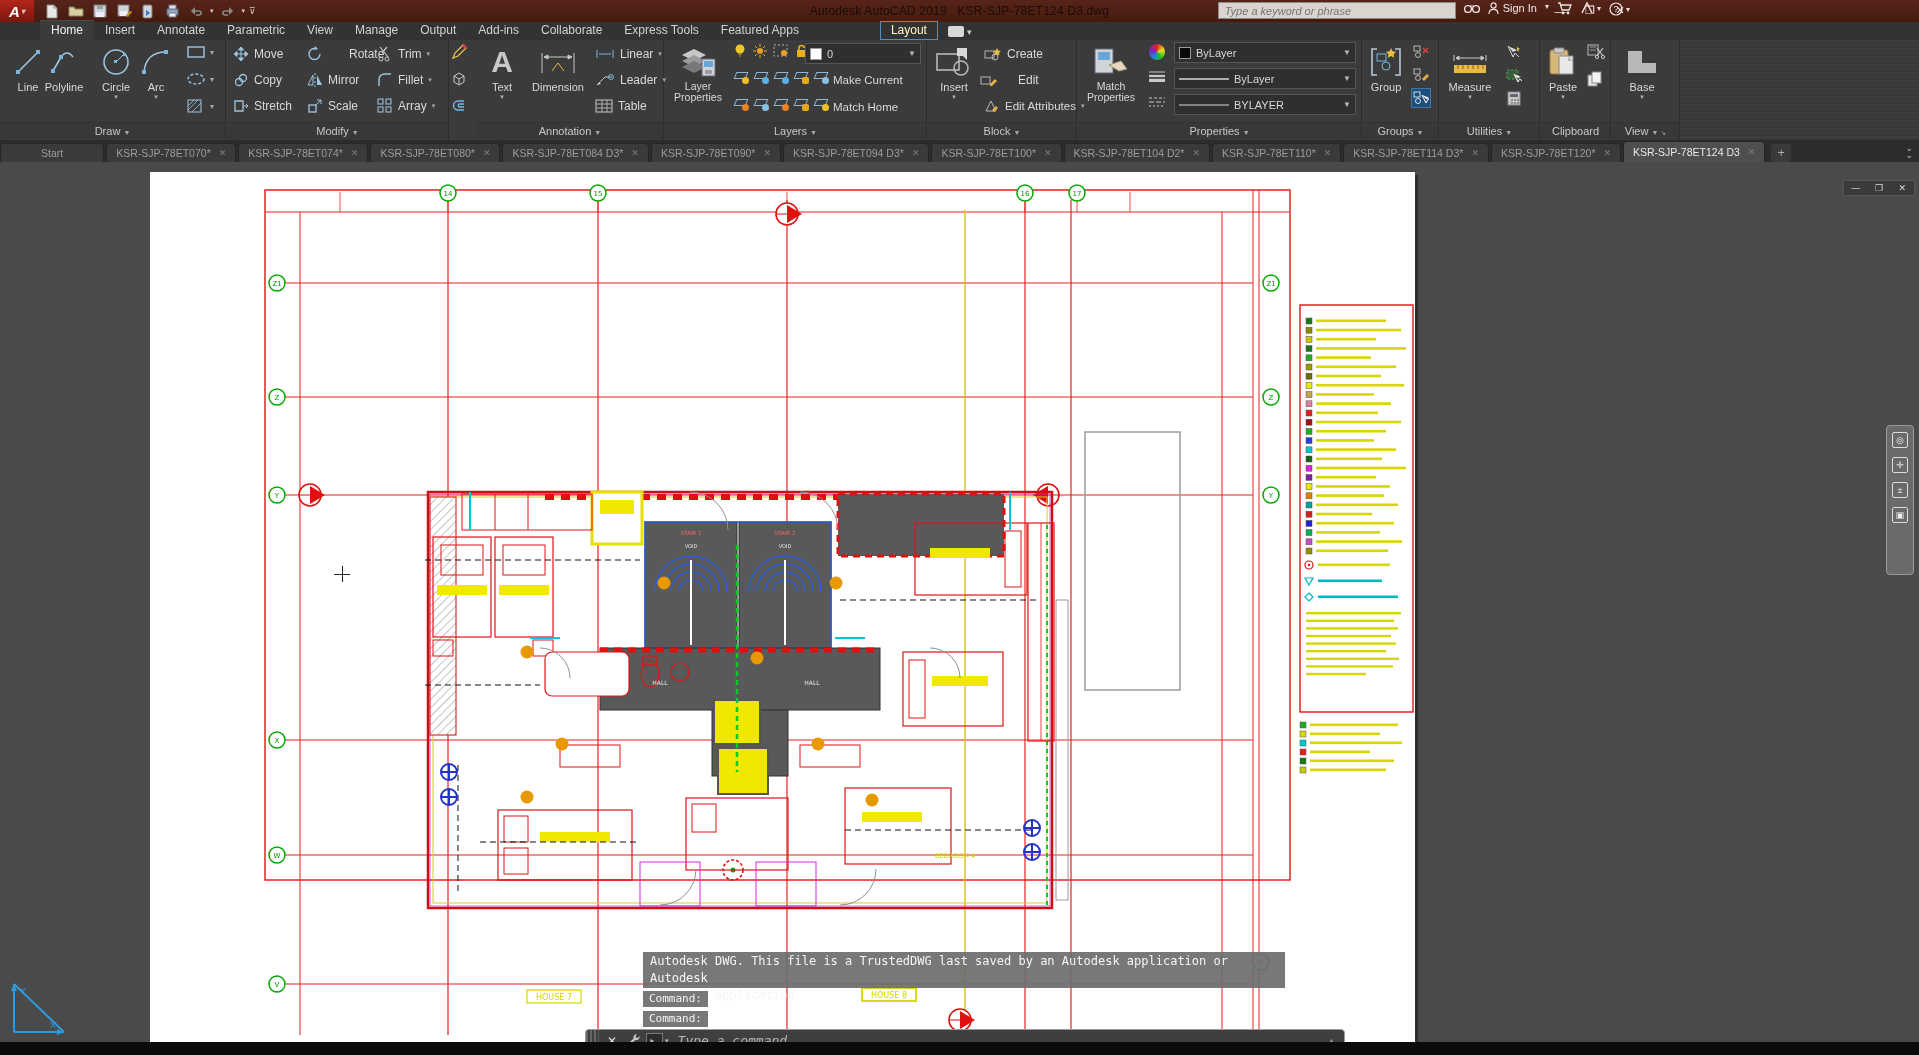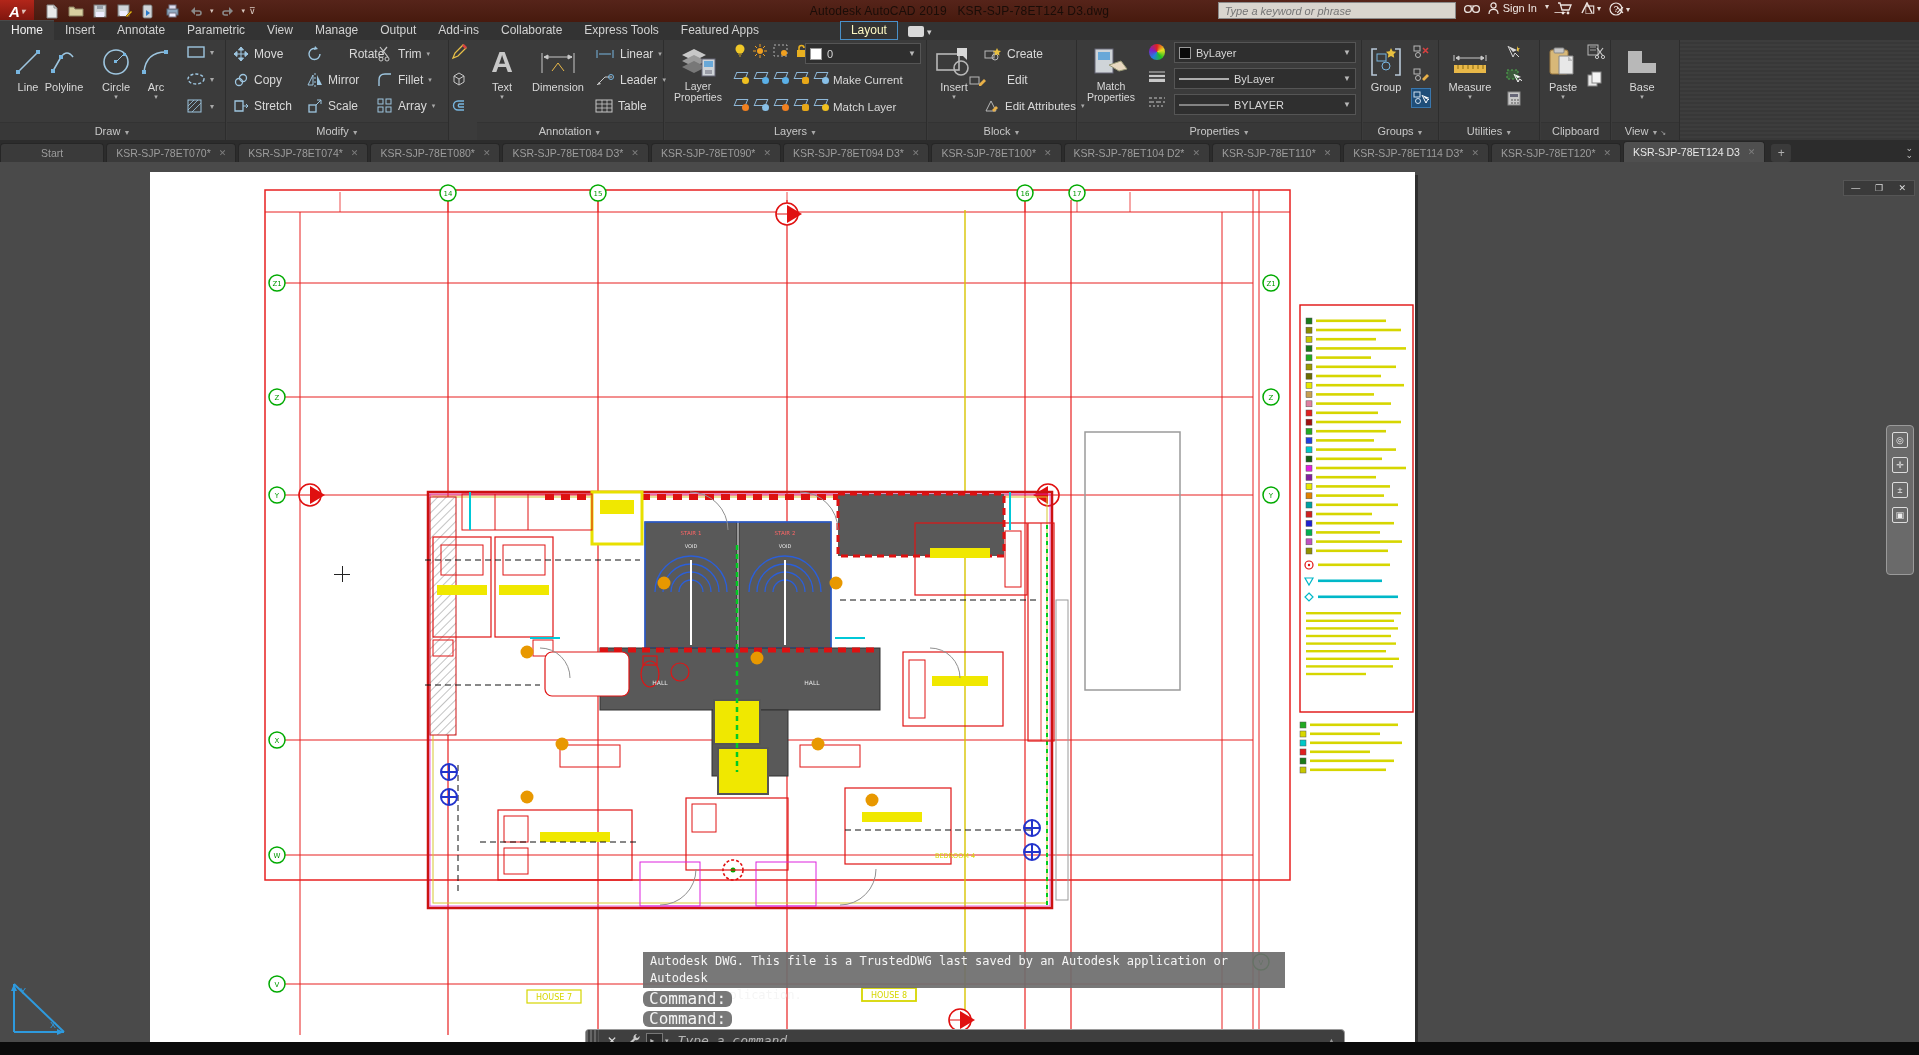--- a/index.html
+++ b/index.html
@@ -16,21 +16,21 @@
   .qat-caret { color:#d8c8c0; font-size:7px; }
   .tb-title { position:absolute; left:0; right:0; text-align:center; font-size:12px; color:#1a0d08; letter-spacing:.2px; pointer-events:none; }
   .tb-right { position:absolute; right:289px; top:2px; display:flex; align-items:flex-start; gap:8px; }
   .search-box { width:238px; height:17px; background:#d9d5ce; border:1px solid #8a8a8a; font-size:11px; font-style:italic; color:#6b6b6b; padding:0 6px; }
   .tb-ico { color:#e6ddd8; font-size:12px; display:flex; align-items:center; gap:3px; }
   .signin { color:#f0e8e4; font-size:11px; display:flex; align-items:center; gap:4px; }
   .win-btns { position:absolute; right:281px; top:0; display:flex; }
   .win-btn { width:30px; height:21px; color:#f0e8e4; font-size:11px; display:flex; align-items:center; justify-content:center; }
 
   
-  .ribbon-tabs { position:absolute; left:0; top:22px; width:1919px; height:18px; background:#333333; display:flex; align-items:flex-end; }
+  .ribbon-tabs { position:absolute; left:0; top:22px; width:1919px; height:18px; background:#333333; display:flex; align-items:flex-end; padding-left:40px; }
   .rtab { font-size:12px; color:#d2d2d2; padding:2px 11px 3px 11px; cursor:default; }
   .rtab.active { background:#3b3b3b; color:#f0f0f0; border-top:1px solid #4a4a4a; }
   .rtab.layout { margin-left:70px; border:1px solid #4a90c8; color:#fef9c3; padding:1px 10px 2px 10px; }
   .rtab-opts { margin-left:10px; display:flex; align-items:center; gap:3px; color:#cfcfcf; font-size:9px; padding-bottom:3px; }
   .rtab-opts .sq { width:16px; height:11px; background:#d8d8d8; border-radius:2px; }
 
   
   .ribbon { position:absolute; left:0; top:40px; width:1919px; height:100px; background:#3b3b3b; }
   .ribbon-rest { position:absolute; top:0; bottom:0; left:1680px; right:0; background:repeating-linear-gradient(#3d3d3d 0 2px,#383838 2px 4px); }
   .panel { position:absolute; top:0; height:100px; border-right:1px solid #2d2d2d; }
@@ -69,21 +69,21 @@
   .canvas { position:absolute; left:0; top:162px; width:1919px; height:880px; background:#4a4a4a; overflow:hidden; }
   .paper { position:absolute; left:150px; top:10px; width:1265px; height:870px; background:#fff; box-shadow:3px 3px 0 #2e2e2e; }
   #plan-svg { position:absolute; left:0; top:0; }
   .dwg-winctl { position:absolute; left:1843px; top:18px; width:72px; height:16px; background:#3a3a3a; border:1px solid #555; display:flex; }
   .dwg-winctl span { flex:1; color:#ddd; font-size:9px; text-align:center; line-height:14px; }
   .navbar { position:absolute; left:1886px; top:263px; width:28px; height:150px; background:rgba(190,190,190,.28); border:1px solid #9a9a9a; border-radius:4px; display:flex; flex-direction:column; align-items:center; padding-top:6px; gap:9px; }
   .navbar .nv { width:16px; height:16px; border:1px solid #ddd; border-radius:2px; color:#eee; font-size:9px; text-align:center; line-height:14px; }
 
   
   .trusted { position:absolute; left:643px; top:790px; width:642px; height:36px; background:rgba(110,110,110,.93); color:#f5f5f5; font-family:"DejaVu Sans Mono",monospace; font-size:12px; line-height:17px; padding:1px 7px; }
-  .cmdline { position:absolute; left:643px; background:rgba(110,110,110,.93); color:#f5f5f5; font-family:"DejaVu Sans Mono",monospace; font-size:16px; height:16px; line-height:15px; padding:0 6px;border-radius:6px; }
+  .cmdline { position:absolute; left:643px; background:rgba(110,110,110,.93); color:#f5f5f5; font-family:"DejaVu Sans Mono",monospace; font-size:11px; height:16px; line-height:15px; padding:0 6px; }
   .cmdbar { position:absolute; left:585px; top:867px; width:760px; height:23px; background:#3f3f3f; border:1px solid #9a9a9a; border-radius:4px; display:flex; align-items:center; }
   .cmd-grip { width:13px; height:100%; background:repeating-linear-gradient(90deg,#666 0 2px,#3f3f3f 2px 4px); border-right:1px solid #555; border-radius:3px 0 0 3px; }
   .cmd-x { color:#e0e0e0; font-size:12px; padding:0 8px; }
   .cmd-wrench { padding:0 6px 0 2px; }
   .cmd-box { width:17px; height:15px; background:#2b2b2b; border:1px solid #777; color:#bbb; font-size:8px; text-align:center; line-height:13px; margin-right:2px; }
   .cmd-car { color:#bbb; font-size:7px; margin-right:9px; }
   .cmd-text { color:#b4b4b4; font-style:italic; font-size:13px; font-family:"DejaVu Sans Mono",monospace; }
   .cmd-up { margin-left:auto; color:#999; font-size:9px; padding-right:8px; }
 
   
@@ -484,21 +484,21 @@
             <span>Make Current</span>
           </div>
         <div style="position:absolute; left:68px; top:57px; display:flex; gap:4px;">
           <span class="mi sn"></span>
             <span class="mi ar"></span>
             <span class="mi sn"></span>
             <span class="mi lk"></span>
             <span class="mi"></span>
         </div>
         <div class="row-btn" style="left:168px; top:55px; font-size:11.5px;">
-            <span>Match Layer</span>
+            <span>Match Home</span>
           </div>
       </div>
       <div class="panel-label"><span>Layers</span> <span class="c">▼</span></div>
     </div>
 
     <div class="panel" style="left:928px; width:149px;">
       <div class="pc">
         <div class="bigbtn" style="left:0; width:52px;">
           <div class="bb-ico">
               <svg width="38" height="32">
@@ -511,21 +511,21 @@
           <div class="bb-car">▾</div>
         </div>
         <div class="row-btn" style="left:56px; top:2px;">
             <svg width="18" height="14">
               <rect x="1" y="4" width="9" height="7" fill="none" stroke="#b8b8b8"></rect>
               <circle cx="11" cy="10" r="3" fill="none" stroke="#b8b8b8"></circle>
               <path d="M13 1l1.2 2.4L17 4l-2 1.8.5 2.7-2.5-1.3L10.5 8.5 11 5.8 9 4l2.8-.6z" fill="#e8c040"></path>
             </svg>
             <span>Create</span>
           </div>
-        <div class="row-btn" style="left:41px; top:28px;gap:20px;">
+        <div class="row-btn" style="left:52px; top:28px;gap:20px;">
             <svg width="18" height="14">
               <rect x="1" y="4" width="9" height="7" fill="none" stroke="#b8b8b8"></rect>
               <path d="M10 11l5-5 2 2-5 5h-2z" fill="#e8b048"></path>
             </svg>
             <span>Edit</span>
           </div>
         <div class="row-btn" style="left:56px; top:54px; font-size:11.5px;">
             <svg width="16" height="14">
               <path d="M2 12 7 2l5 10z" fill="none" stroke="#b8b8b8"></path>
               <path d="M8 11l4-4 2 2-4 4z" fill="#e8b048"></path>

